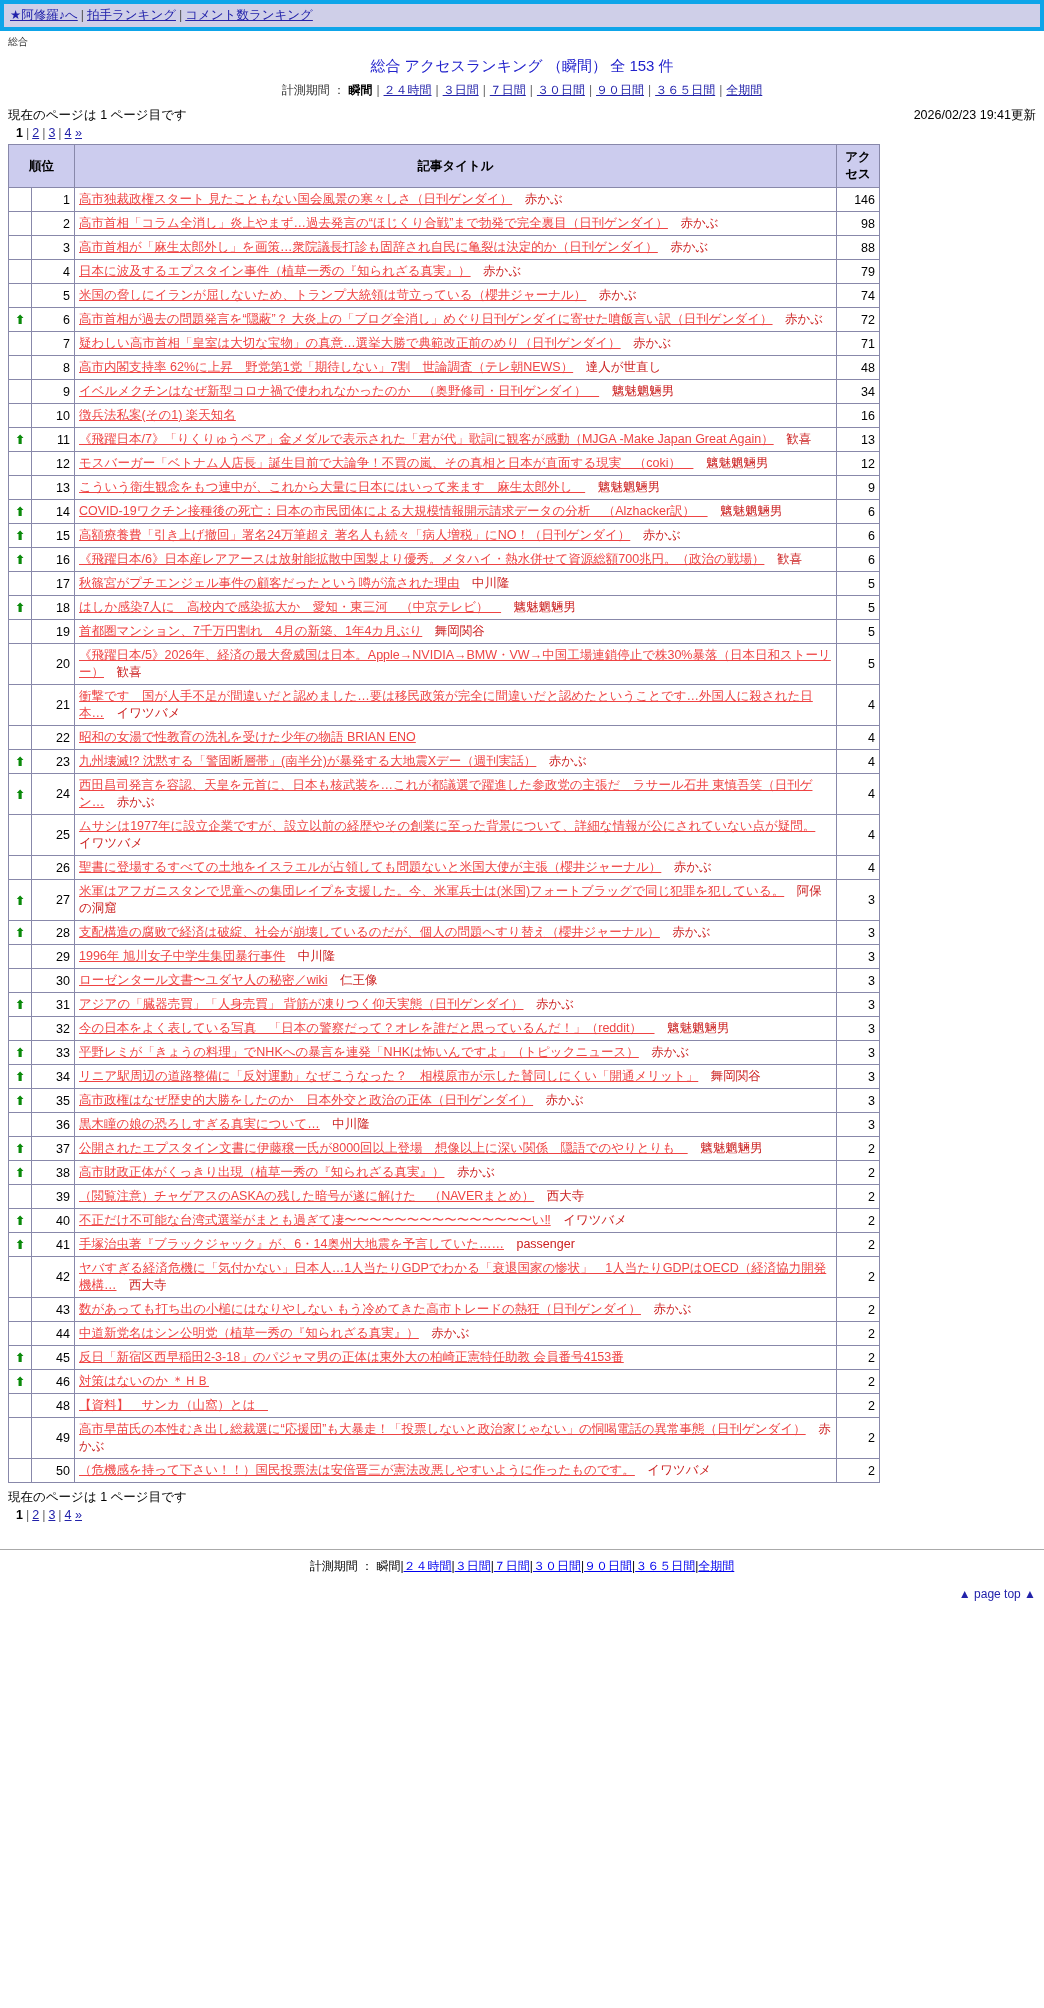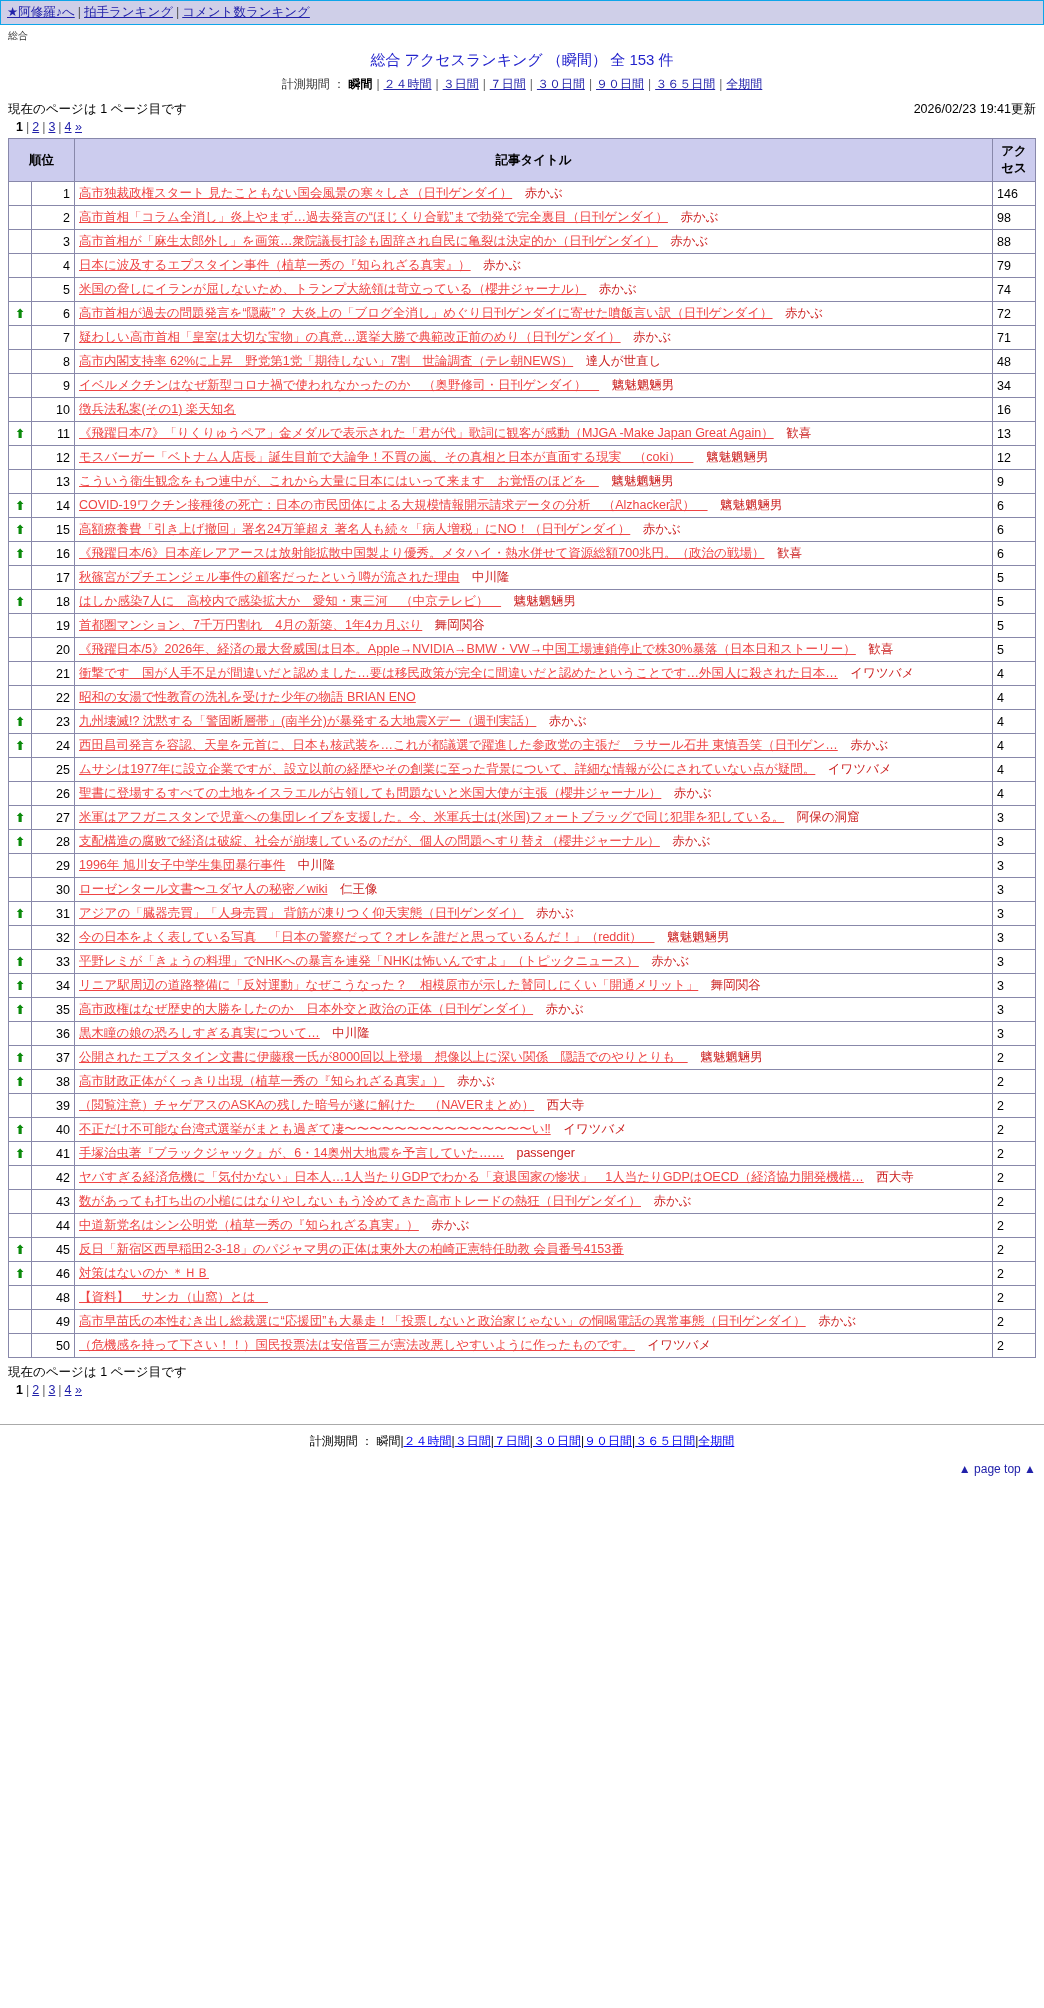--- a/index.html
+++ b/index.html
@@ -1,39 +1,39 @@
 <!DOCTYPE html>
 <html><head>
 <meta charset="utf-8">
 <style>
   html,body{margin:0;padding:0;background:#fff;}
   body{font-family:"Liberation Sans","DejaVu Sans",sans-serif;font-size:12px;color:#000;}
   .page{width:1044px;margin:0 auto;position:relative;}
   
-  .topnav{background:#cfcfe8;border:1px solid #0ea5e9;padding:3px 6px;font-size:12.5px;color:#333;}
+  .topnav{background:#cfcfe8;border:4px solid #0ea5e9;padding:3px 6px;font-size:12.5px;color:#333;}
   .topnav a{color:#2222aa;text-decoration:underline;}
   .topnav .sep{color:#555;padding:0 3px;}
   .crumb{font-size:10px;color:#333;padding:4px 8px 2px 8px;}
   .title-block{text-align:center;margin-top:6px;}
   .title-main{color:#2222cc;font-weight:normal;font-size:15px;}
   .periods{margin-top:6px;font-size:12px;color:#333;}
   .periods a{color:#2222aa;text-decoration:underline;}
   .periods .bar{color:#666;padding:0 4px;}
   .periods .cur{font-weight:bold;color:#000;}
   .infobar{margin:8px 8px 0 8px;display:flex;justify-content:space-between;align-items:center;font-size:12.5px;}
   .pager{margin:2px 8px 4px 16px;font-size:12.5px;}
   .pager a{color:#2222aa;text-decoration:underline;}
   .pager .cur{font-weight:bold;}
   .pager .bar{color:#666;padding:0 3px;}
-  table.rank{width:1028px;margin:4px 8px 0 8px;border-collapse:collapse;border-radius:21px;}
+  table.rank{width:872px;margin:4px 8px 0 8px;border-collapse:collapse;border-radius:21px;}
   table.rank th{background:#ccccee;border:1px solid #8888aa;font-size:12.5px;padding:4px 2px;color:#000;font-weight:bold;}
   table.rank td{border:1px solid #8888aa;font-size:12.5px;padding:3px 4px;vertical-align:middle;background:#fff;}
   td.num{width:34px;text-align:right;white-space:nowrap;padding-right:5px;}
   td.arrow{width:14px;text-align:center;color:#118811;font-size:12px;padding:0;}
-  td.acc{width:34px;text-align:left;padding-right:6px;}
+  td.acc{width:34px;text-align:right;padding-right:6px;}
   th.c-rank{width:34px;}
   th.c-acc{width:34px;}
   .t a{color:#ef4444;}
   .t .au{color:#cc2222;}
   .footer-info{margin:6px 8px 0 8px;font-size:12.5px;}
   .foot-periods{text-align:center;margin-top:27px;font-size:12px;border-top:1px solid #aaa;padding-top:8px;}
   .pagetop{margin:12px 8px 10px 8px;text-align:right;}
   .pagetop a{color:#2222aa;text-decoration:none;font-size:12px;}
   .spacer{height:10px;}
   .rowarrow{color:#0a8a0a;font-weight:bold;}
@@ -144,21 +144,21 @@
         </tr>
         <tr>
           <td class="arrow"></td>
           <td class="num">12</td>
           <td class="t"><a href="#">モスバーガー「ベトナム人店長」誕生目前で大論争！不買の嵐、その真相と日本が直面する現実　（coki）　</a><span class="au">　魑魅魍魎男</span></td>
           <td class="acc">12</td>
         </tr>
         <tr>
           <td class="arrow"></td>
           <td class="num">13</td>
-          <td class="t"><a href="#">こういう衛生観念をもつ連中が、これから大量に日本にはいって来ます　お覚悟のほどを　</a><span class="au">　魑魅魍魎男</span></td>
+          <td class="t"><a href="#">こういう衛生観念をもつ連中が、これから大量に日本にはいって来ます　麻生太郎外し　</a><span class="au">　魑魅魍魎男</span></td>
           <td class="acc">9</td>
         </tr>
         <tr>
           <td class="arrow"><span class="rowarrow">⬆</span></td>
           <td class="num">14</td>
           <td class="t"><a href="#">COVID-19ワクチン接種後の死亡：日本の市民団体による大規模情報開示請求データの分析　（Alzhacker訳）　</a><span class="au">　魑魅魍魎男</span></td>
           <td class="acc">6</td>
         </tr>
         <tr>
           <td class="arrow"><span class="rowarrow">⬆</span></td>

